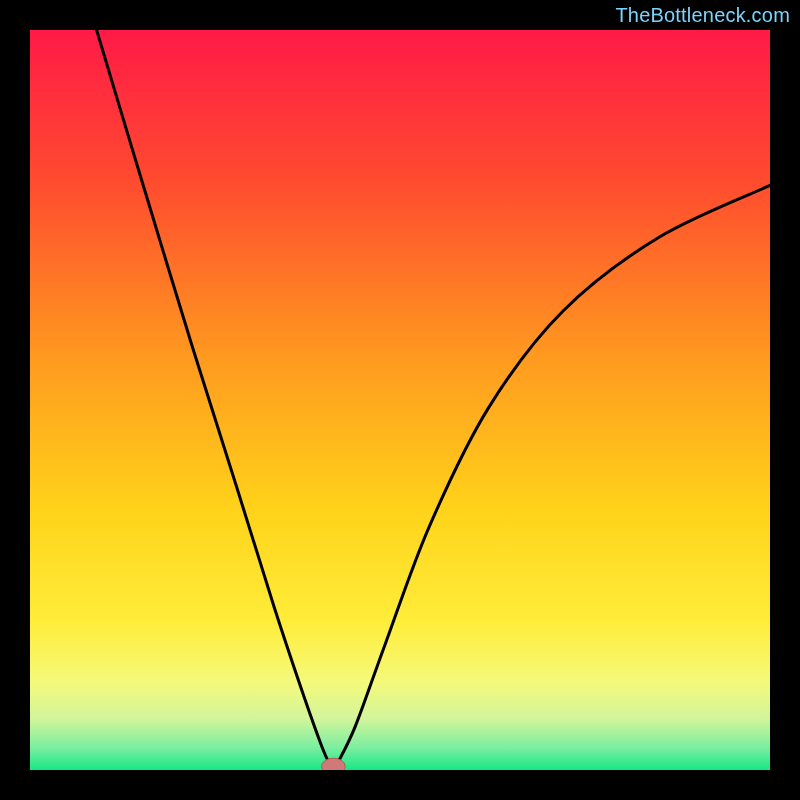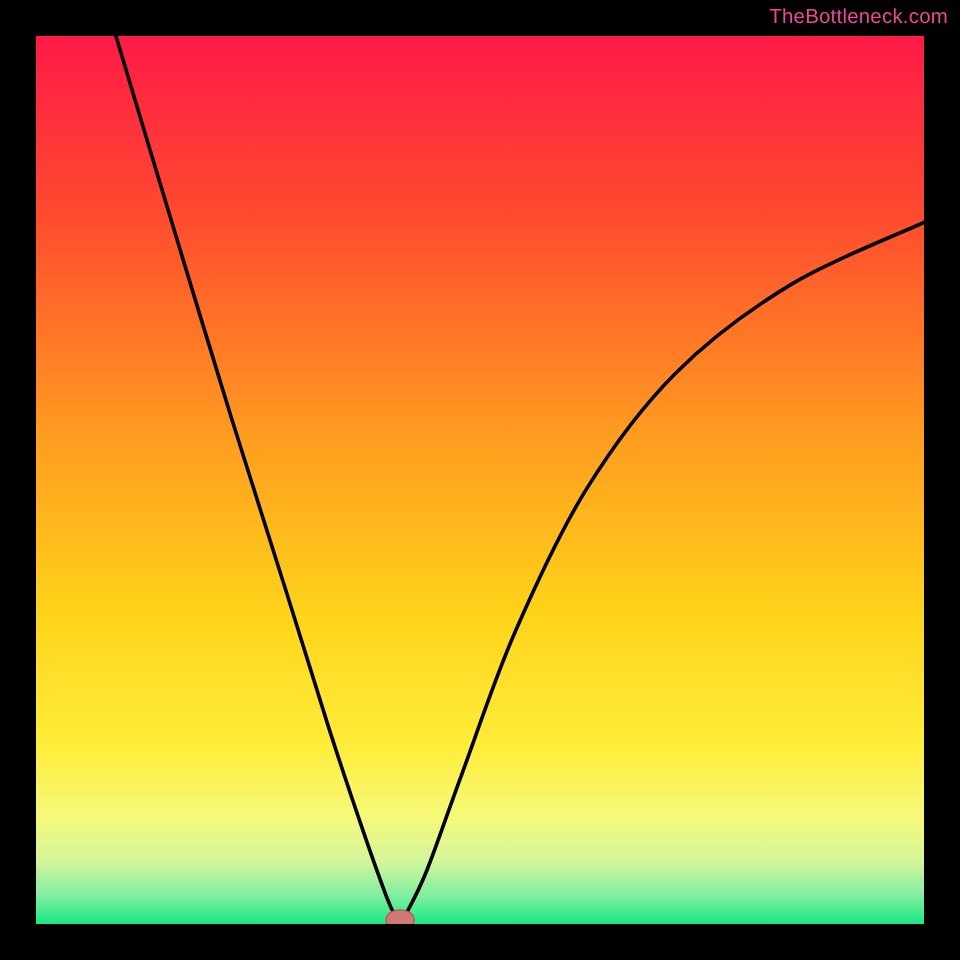--- a/index.html
+++ b/index.html
@@ -15,22 +15,22 @@
     position: absolute;
     left: 0; top: 0;
     width: 800px;
     height: 800px;
     background: #000;
   }
   .watermark {
     position: absolute;
     top: 4px;
     right: 10px;
-    color: #ec4899;
-    font-size: 17px;
+    color: #7dd3fc;
+    font-size: 20px;
     font-weight: 500;
     letter-spacing: 0.2px;
     user-select: none;
     z-index: 10;
   }
   .plot-wrap {
     position: absolute;
     left: 30px;
     top: 30px;
     width: 740px;

